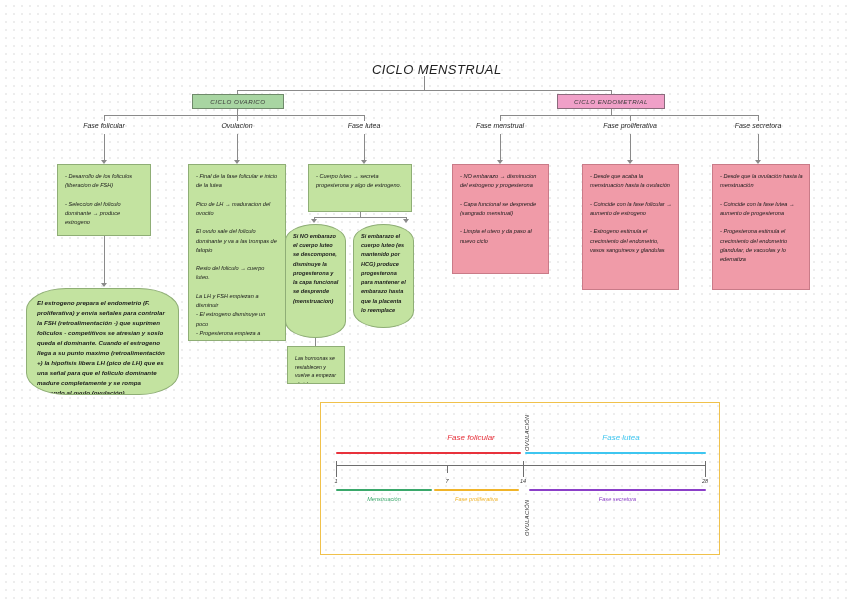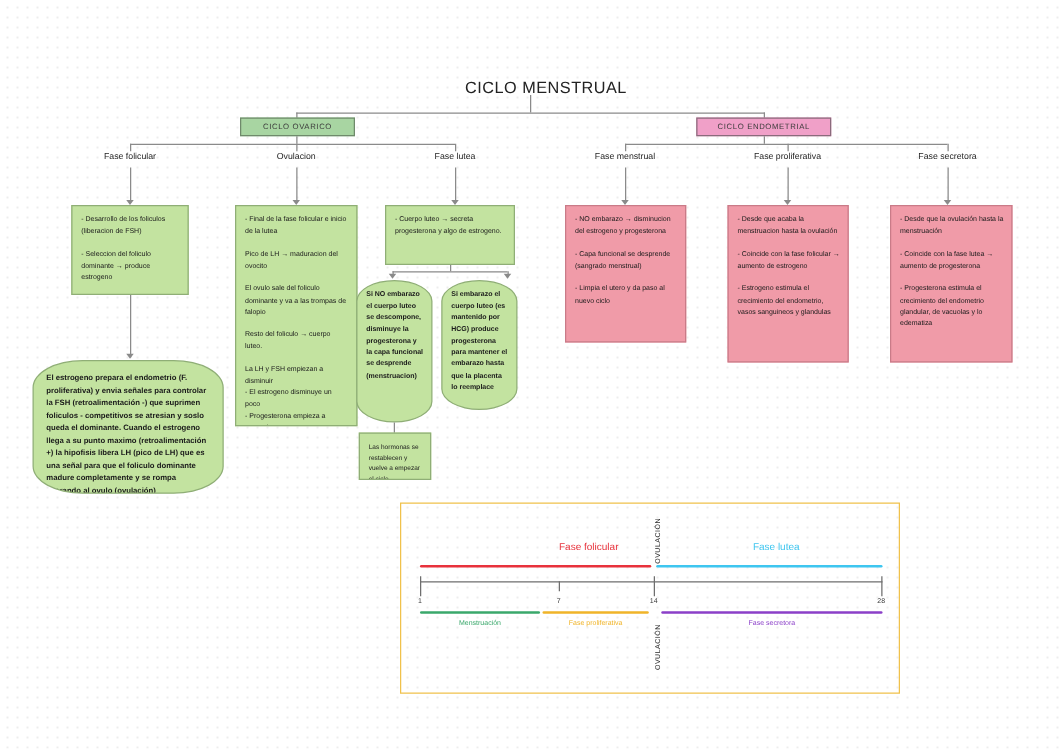--- a/index.html
+++ b/index.html
@@ -13,21 +13,21 @@
   #canvas {
     position: relative;
     width: 848px;
     height: 599px;
     overflow: hidden;
     background-color: #ffffff;
     background-image: radial-gradient(circle, #ededed 0.9px, rgba(255,255,255,0) 1px);
     background-size: 8px 8px;
     background-position: 2px 34px;
   }
-  .abs { position: absolute; box-sizing: border-box; }
+  .abs { position: absolute; box-sizing: border-box; font-style: italic; }
 
   
   #title {
     font-size: 13px;
     color: #222222;
     letter-spacing: 0.4px;
     white-space: nowrap;
     font-family: "Liberation Sans", sans-serif;
   }
 

